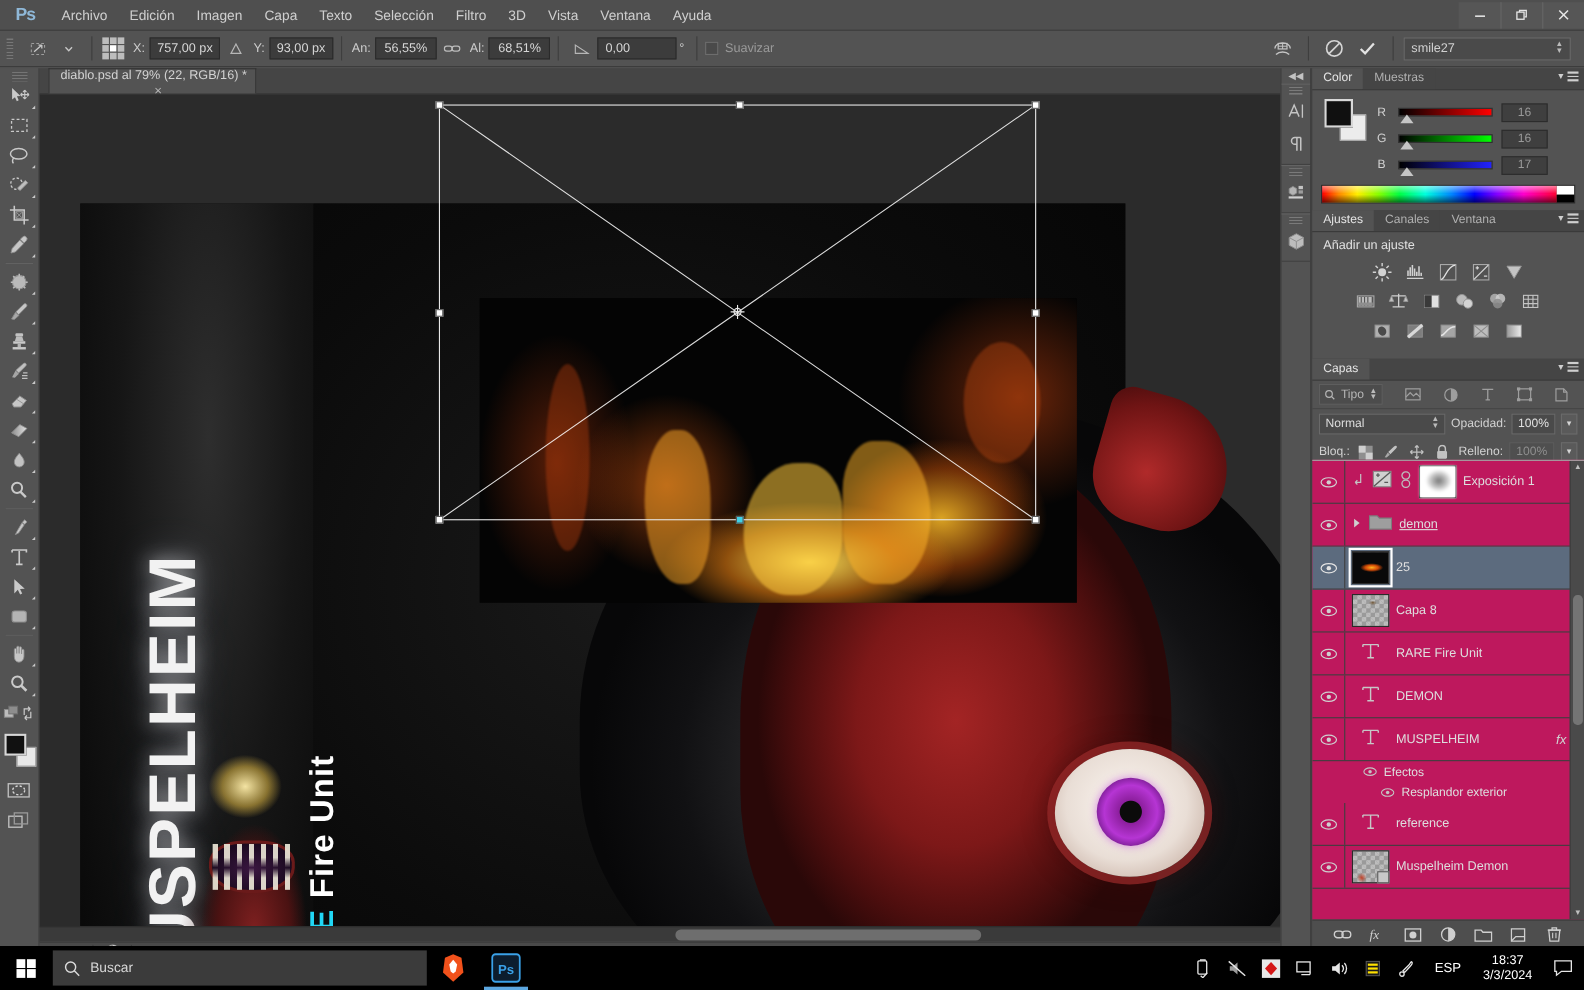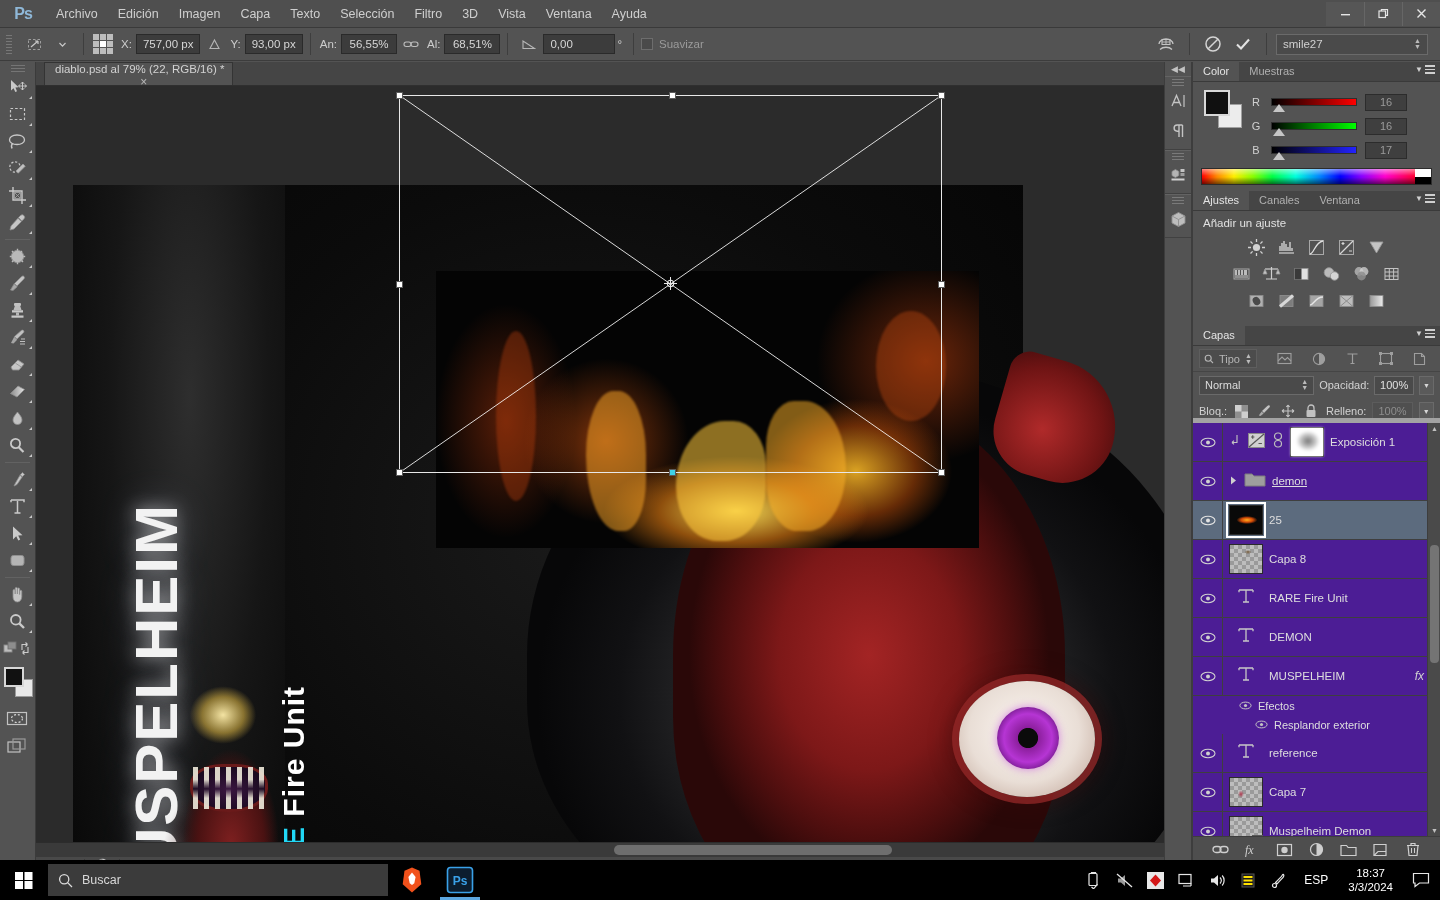--- a/index.html
+++ b/index.html
@@ -385,21 +385,21 @@
   .lp-num.dim { background: #4f4f4f; color: #8e8e8e; border-color: #5c5c5c; }
   .lp-arrow {
     width: 16px; height: 19px; background: #5a5a5a; border: 1px solid #6a6a6a;
     display: flex; align-items: center; justify-content: center; color: #d6d6d6; font-size: 7px;
   }
   .lp-lock { display: flex; align-items: center; height: 26px; padding: 0 6px; gap: 6px; }
   .lp-lock .li { width: 18px; height: 18px; display: flex; align-items: center; justify-content: center; }
 
   .lp-list {
     position: absolute; left: 0; right: 0; top: 92px; bottom: 26px;
-    background: #4c1d95; overflow: hidden; border-top: 5px solid #a3a3a3;
+    background: #be185d; overflow: hidden; border-top: 1px solid #a3a3a3;
   }
   .layer-row {
     display: flex; align-items: center; height: 39px;
     border-bottom: 1px solid #3f3f3f; position: relative;
   }
   .layer-row.selected { background: #5c6b7e; }
   .layer-row.sub { height: 19px; border-bottom: none; }
   .lr-eye {
     width: 30px; height: 100%; display: flex; align-items: center; justify-content: center;
     border-right: 1px solid #3f3f3f;
@@ -1342,34 +1342,20 @@
           <div class="lr-body">
             <span style="width:34px;text-align:center">
               <svg width="20" height="20" viewBox="0 0 20 20">
                   <path d="M3 4h14M3 4v2.2M17 4v2.2M10 4v12M7 16h6" stroke="#c7c7c7" stroke-width="1.3" fill="none"></path>
                 </svg>
             </span>
             <span class="lr-name">reference</span>
           </div>
         </div>
 
-        <div class="layer-row">
-          <div class="lr-eye">
-            <svg width="16" height="11" viewBox="0 0 16 11">
-                <ellipse cx="8" cy="5.5" rx="7" ry="4.2" fill="none" stroke="#cfcfcf" stroke-width="1.1"></ellipse>
-                <circle cx="8" cy="5.5" r="2" fill="#cfcfcf"></circle>
-              </svg>
-          </div>
-          <div class="lr-body">
-            <span class="lr-thumb">
-              <span class="overlay" style="background:radial-gradient(ellipse 4px 5px at 11px 16px, #b03a50 0%, rgba(0,0,0,0) 75%)"></span>
-            </span>
-            <span class="lr-name">Capa 7</span>
-          </div>
-        </div>
 
         <div class="layer-row">
           <div class="lr-eye">
             <svg width="16" height="11" viewBox="0 0 16 11">
                 <ellipse cx="8" cy="5.5" rx="7" ry="4.2" fill="none" stroke="#cfcfcf" stroke-width="1.1"></ellipse>
                 <circle cx="8" cy="5.5" r="2" fill="#cfcfcf"></circle>
               </svg>
           </div>
           <div class="lr-body">
             <span class="lr-thumb">

